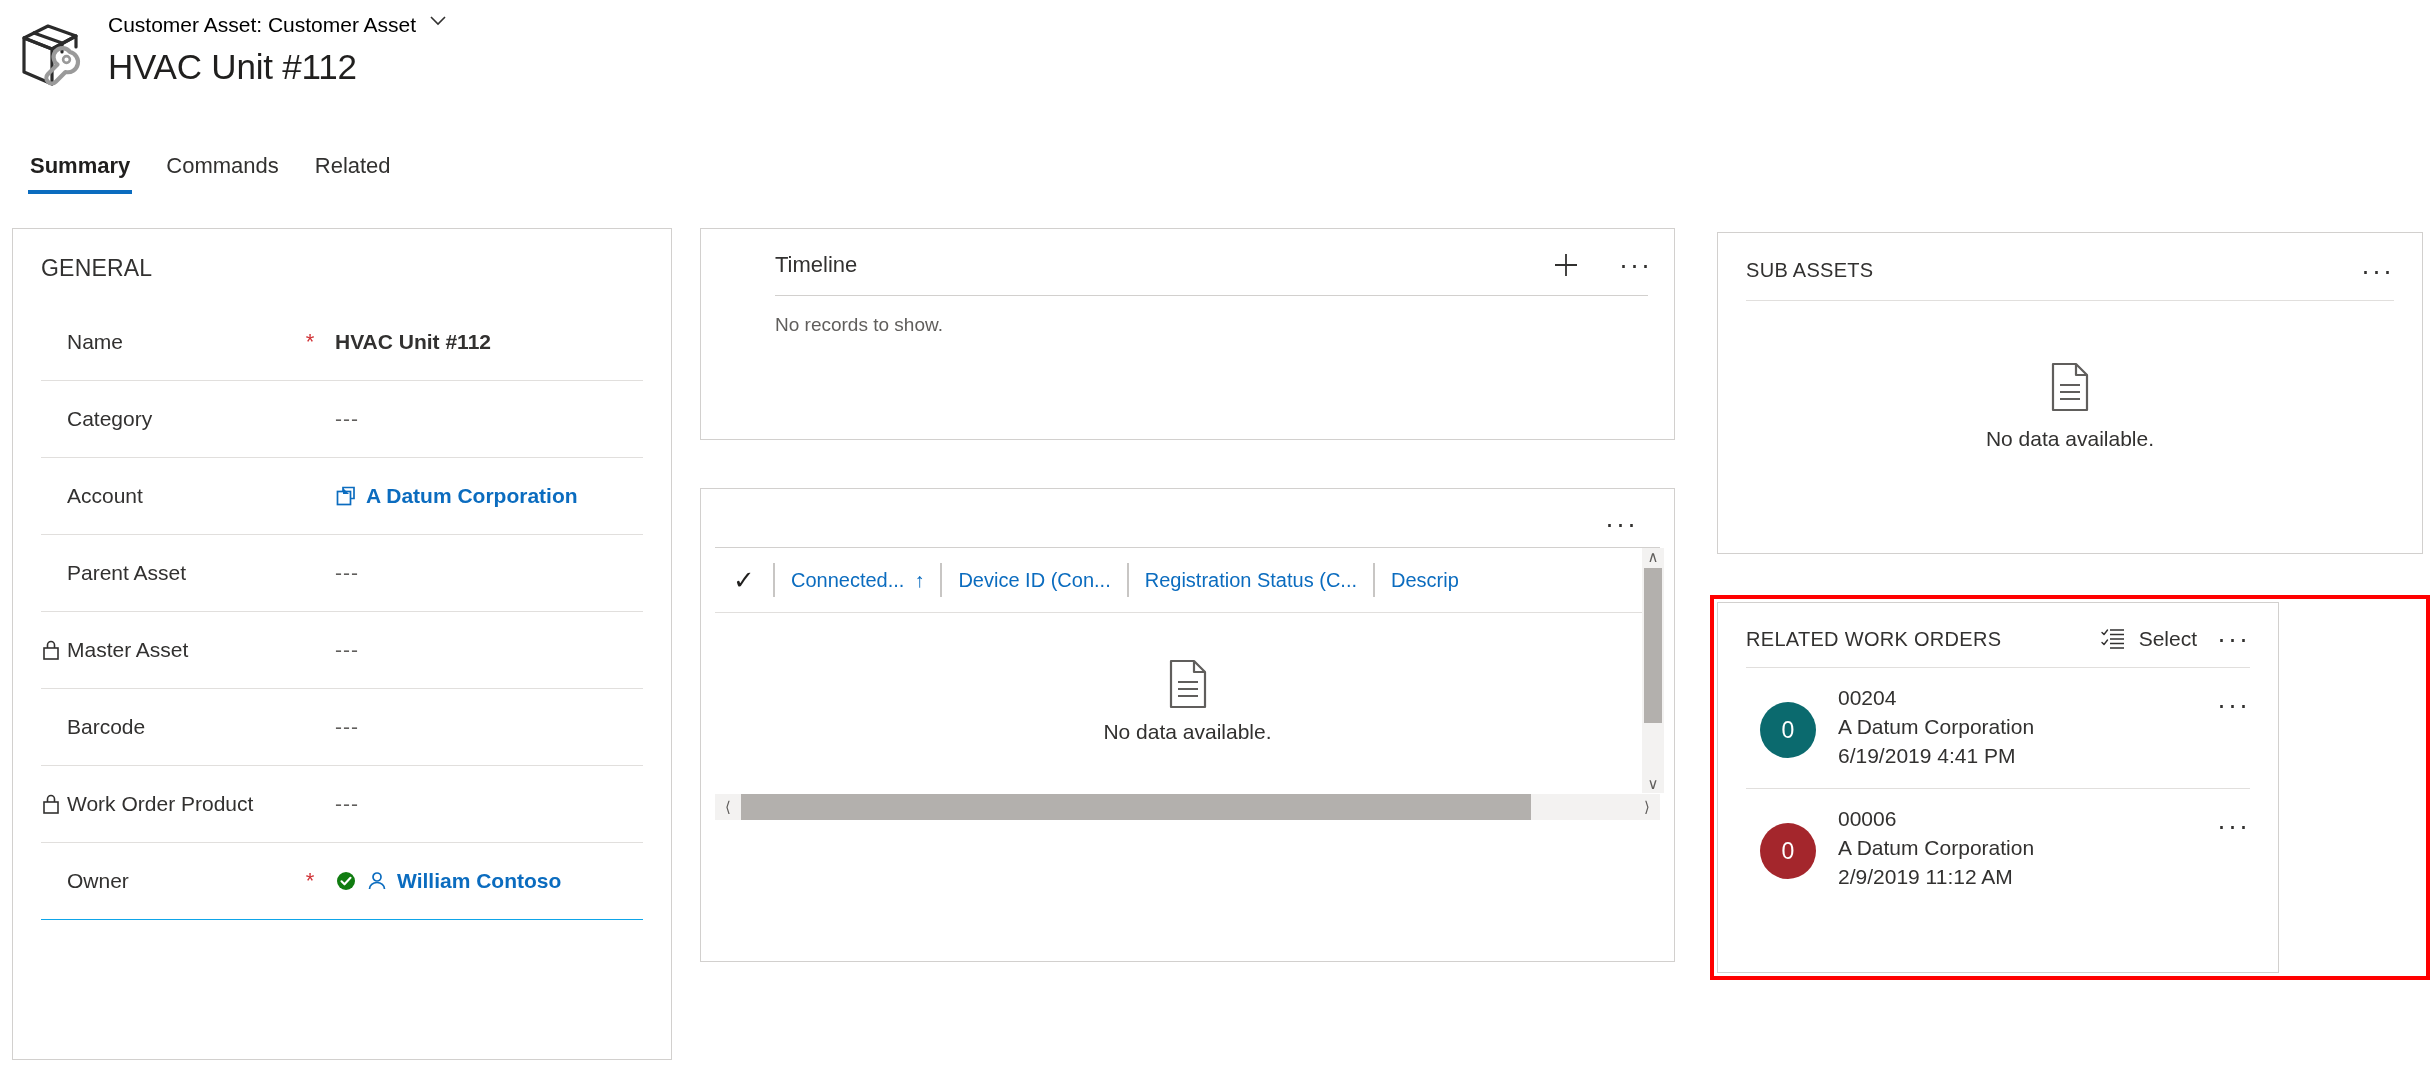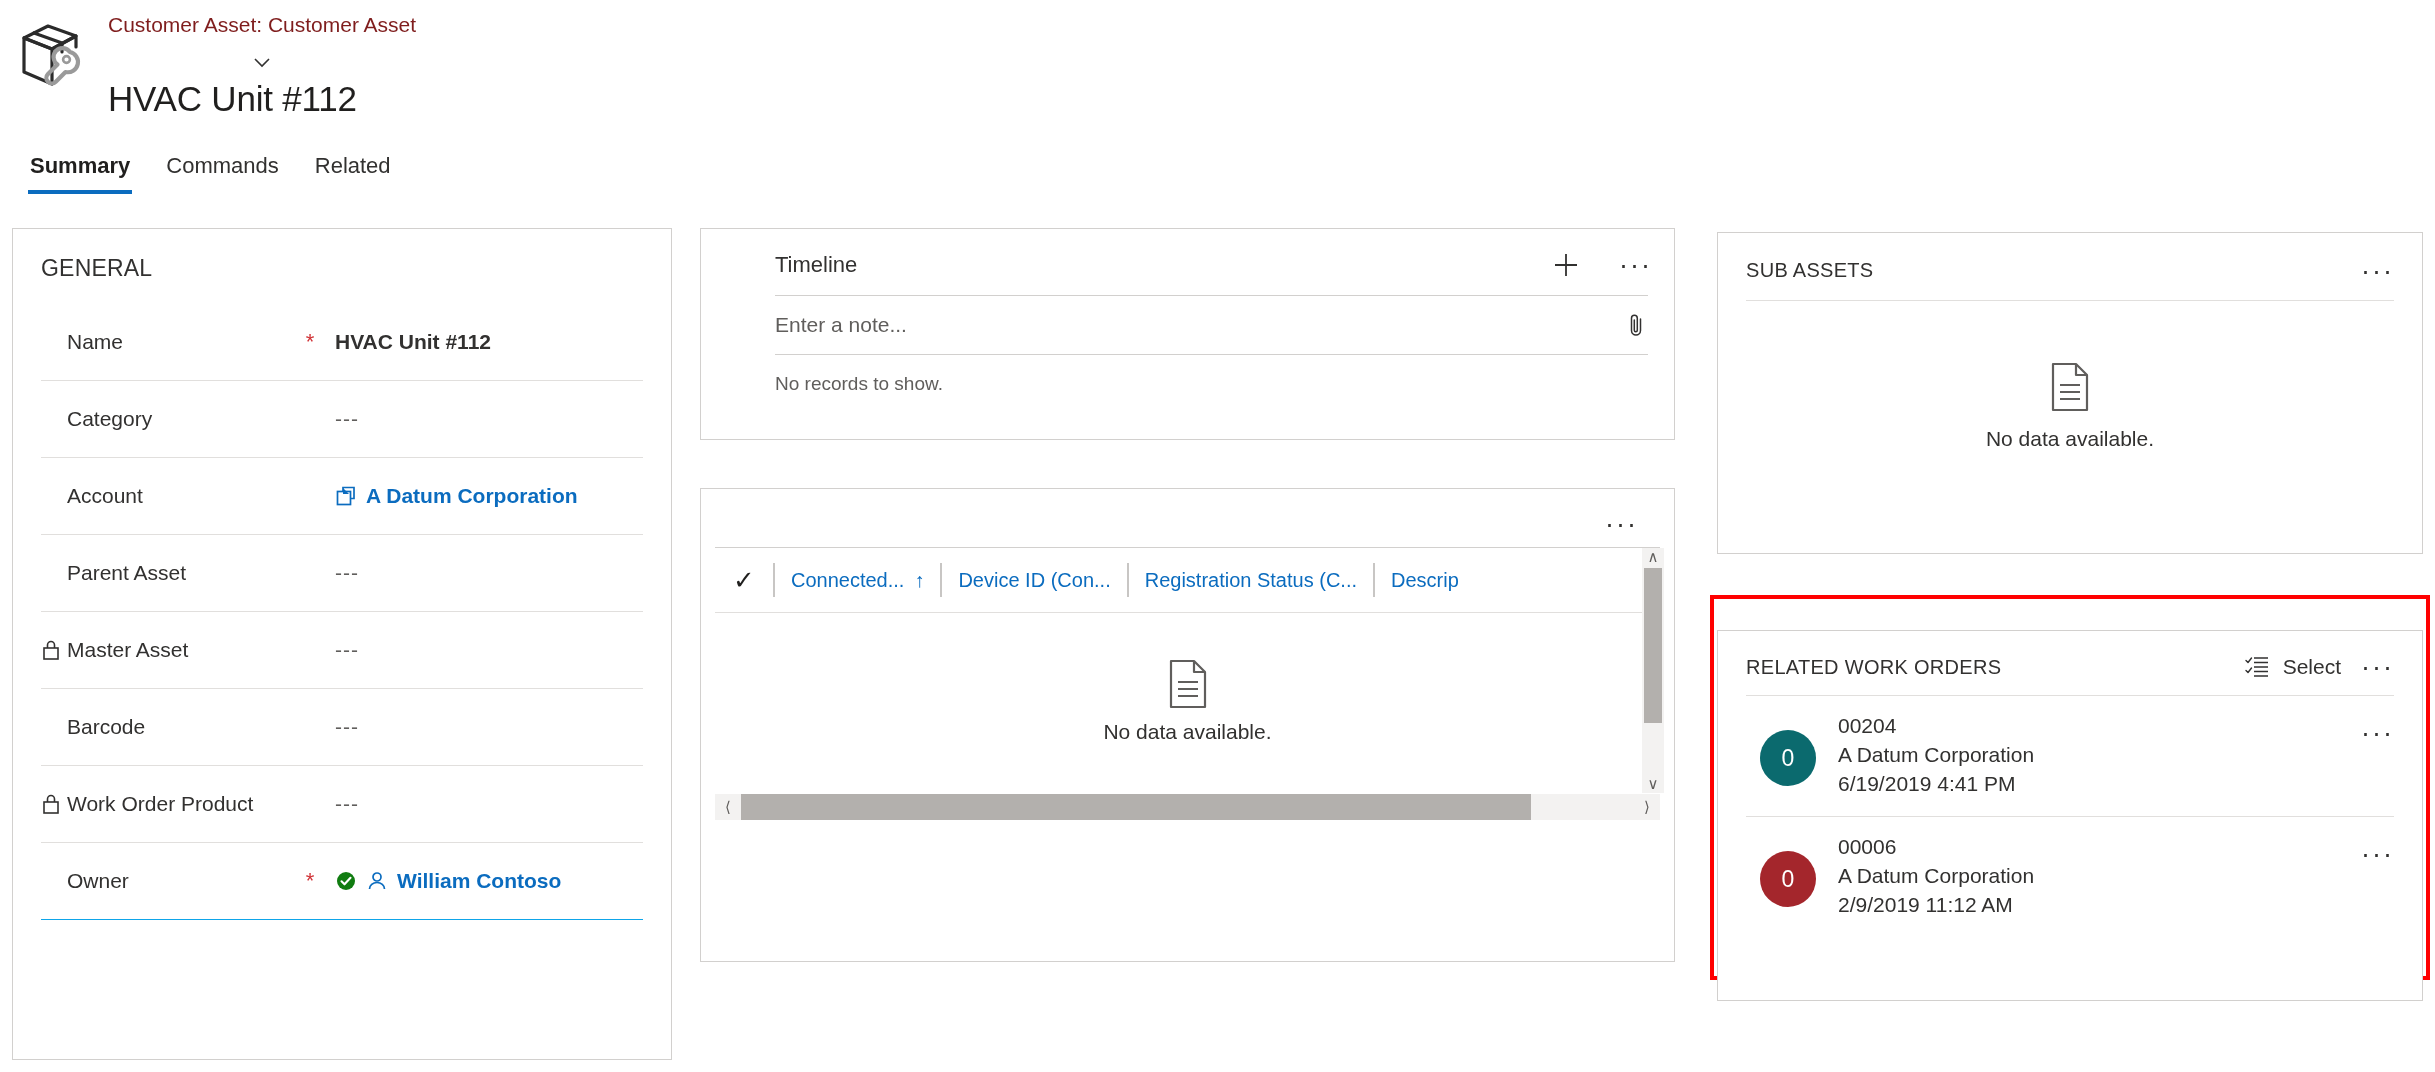--- a/index.html
+++ b/index.html
@@ -28,26 +28,24 @@
     position: absolute;
     left: 18px; top: 16px;
     width: 78px; height: 78px;
   }
   .header-text {
     position: absolute;
     left: 108px; top: 10px;
   }
   .entity-breadcrumb {
     display: flex;
-    align-items: center;
     gap: 12px;
     font-size: 21px;
-    color: #7f1d1d;
+    color: #000000;
     line-height: 30px;
-    flex-direction: column;
   }
   .chevron-down-ico {
     display: inline-block;
     width: 20px; height: 20px;
   }
   .record-title {
     font-size: 35px;
     font-weight: 400;
     color: #201f1e;
     line-height: 46px;
@@ -339,23 +337,22 @@
   
   #rwo-highlight {
     position: absolute;
     left: 1710px; top: 595px;
     width: 720px; height: 385px;
     border: 4px solid #ff0000;
     box-sizing: border-box;
   }
   #rwo-card {
     left: 1717px; top: 602px;
-    width: 706px; height: 371px;
+    width: 562px; height: 371px;
     border: 1px solid #d2d0ce;
-    margin-top: 28px;
   }
   .rwo-head {
     display: flex;
     align-items: center;
     padding: 24px 28px 0 28px;
     gap: 0;
   }
   .rwo-head .spacer { flex: 1; }
   .rwo-actions { display: flex; align-items: center; gap: 20px; }
   .select-btn {
@@ -543,28 +540,20 @@
     <span class="tl-actions">
       <span class="icon-btn">
         <svg width="30" height="30" viewBox="0 0 30 30">
           <path d="M15 4 L15 26 M4 15 L26 15" stroke="#323130" stroke-width="1.8"></path>
         </svg>
       </span>
       <span class="icon-btn ellipsis-ico">···</span>
     </span>
   </div>
   <div class="tl-divider"></div>
-  <div class="tl-noterow">
-    <input class="tl-noteinput" type="text" placeholder="Enter a note..." style="">
-    <span class="icon-btn">
-      <svg width="24" height="26" viewBox="0 0 24 26">
-        <path d="M16.5 7 L16.5 18.5 a4.5 4.5 0 0 1 -9 0 L7.5 6.2 a2.9 2.9 0 0 1 5.8 0 L13.3 18.2 a1.5 1.5 0 0 1 -3 0 L10.3 8" fill="none" stroke="#323130" stroke-width="1.5" stroke-linecap="round"></path>
-      </svg>
-    </span>
-  </div>
   <div class="tl-empty">No records to show.</div>
 </div>
 
 <div class="card" id="devices-card">
   <div class="cd-ellipsis-row">
     <span class="icon-btn ellipsis-ico">···</span>
   </div>
   <div class="cd-grid-divider"></div>
   <div class="cd-grid">
     <div class="cd-header-row">

